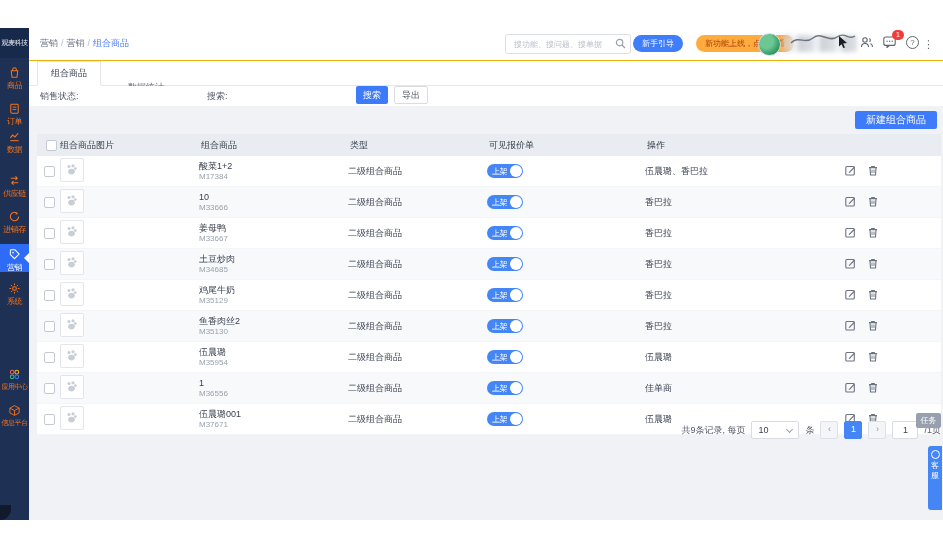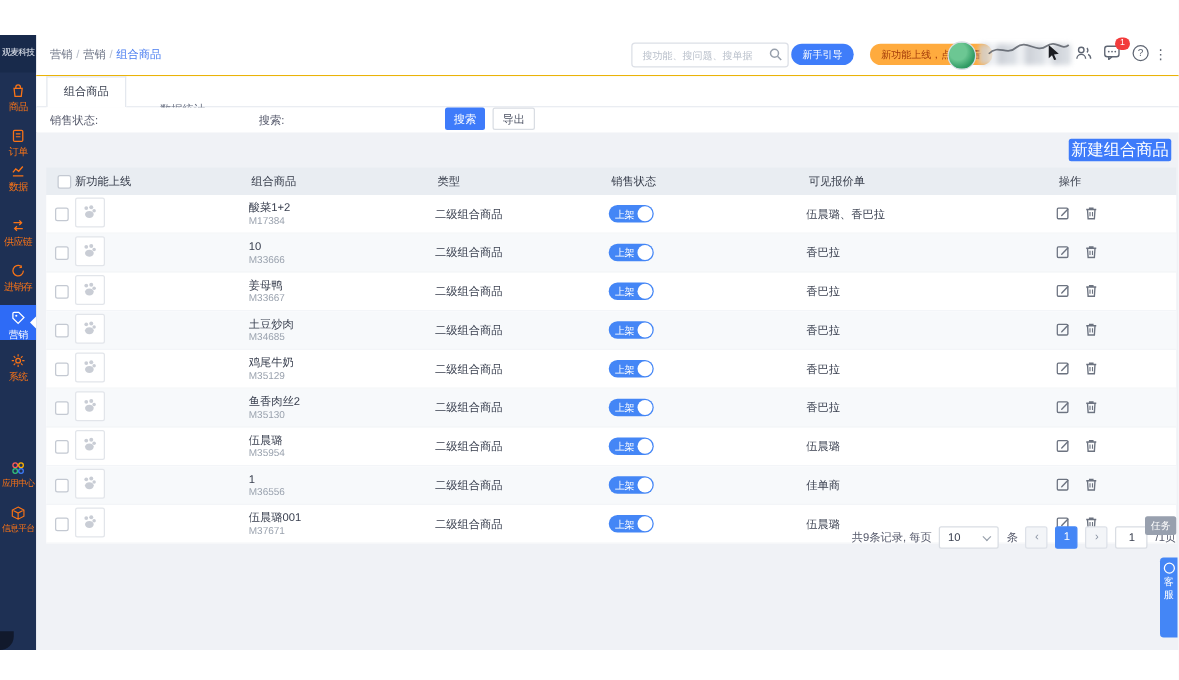--- a/index.html
+++ b/index.html
@@ -11,21 +11,21 @@
         font-size:7px;line-height:30px;text-align:center;letter-spacing:-0.5px;white-space:nowrap;overflow:hidden;}
   .side-item{position:absolute;left:0;width:29px;text-align:center;color:#f97316;}
   .side-item svg{width:13px;height:13px;display:block;margin:0 auto 1px;}
   .side-item .lbl{display:block;font-size:8px;letter-spacing:-0.5px;white-space:nowrap;transform-origin:center;}
   .side-item.small .lbl{font-size:7px;letter-spacing:-0.5px;}
   .side-item.active{background:#2e6bf6;color:#fff;padding-top:4px;height:24px;}
   .side-item.active::after{content:"";position:absolute;right:0;top:9px;border:5px solid transparent;border-right-color:#ffffff;}
   #side-notch{position:absolute;left:0;top:505px;width:11px;height:15px;background:#11192c;border-radius:0 0 12px 0;}
 
   
-  #header{position:absolute;left:29px;top:28px;width:914px;height:32px;background:#fff;border-bottom:1px solid #eab308;}
+  #header{position:absolute;left:29px;top:28px;width:914px;height:32px;background:#fff;border-bottom:4px solid #eab308;}
   #breadcrumb{position:absolute;left:11px;top:9px;font-size:9px;color:#6a7183;}
   #breadcrumb .sep{color:#b7bdc9;margin:0 3px;}
   #breadcrumb .active{color:#4a7df0;}
   .hsearch{position:absolute;left:476px;top:6px;width:124px;height:18px;border:1px solid #dcdfe6;border-radius:3px;background:#fff;}
   .hsearch input{position:absolute;left:6px;top:1px;width:100px;height:14px;border:none;outline:none;font-size:8px;color:#333;background:transparent;}
   .hsearch input::placeholder{color:#b8bfca;}
   .hsearch .mag{position:absolute;right:4px;top:3px;}
   .pill{position:absolute;top:7px;height:17px;line-height:17px;border-radius:9px;font-size:8px;padding:0 9px;white-space:nowrap;}
   #guide-pill{left:604px;background:#3f7dfa;color:#fff;}
   #promo-pill{left:667px;background:#ffab3e;color:#a33b0a;}
@@ -56,21 +56,21 @@
   #fsearch{position:absolute;left:200px;top:0;width:118px;height:16px;border:1px solid #d9dde3;border-radius:2px;}
   #fsearch input{position:absolute;left:5px;top:1px;width:106px;height:12px;border:none;outline:none;font-size:8px;background:transparent;color:#333;}
   #fsearch input::placeholder{color:#b8bfca;}
   .fbtn{position:absolute;top:0;height:18px;line-height:18px;font-size:9px;border-radius:2px;text-align:center;}
   #search-btn{left:327px;width:32px;background:#3e7bfa;color:#fff;}
   #export-btn{left:365px;width:32px;background:#fff;color:#4c5263;border:1px solid #d9dde3;height:16px;line-height:16px;}
 
   
   #content{position:absolute;left:29px;top:106px;width:914px;height:414px;background:#f0f2f6;}
   #create-btn{position:absolute;left:826px;top:5px;width:82px;height:18px;line-height:18px;background:#3e7bfa;color:#fff;
-              border-radius:2px;font-size:13px;text-align:center;}
+              border-radius:2px;font-size:10px;text-align:center;}
   #table{position:absolute;left:8px;top:28px;width:904px;}
   .grid{display:grid;grid-template-columns:21px 141px 149px 139px 158px 200px 96px;align-items:center;}
   #thead{height:22px;background:#e9edf2;font-size:9px;color:#363c4a;}
   #thead .cell{padding-left:2px;}
   .t-rows{background:#fff;}
   .t-row{height:30px;font-size:9px;border-bottom:1px solid #f3f5f8;}
   .t-row:nth-child(even){background:#f7f9fb;}
   .cb{display:inline-block;width:9px;height:9px;border:1px solid #c4c9d2;border-radius:2px;background:#fff;vertical-align:middle;margin-left:7px;}
   #thead .cb{margin-left:7px;}
   .imgbox{display:inline-block;width:22px;height:22px;border:1px solid #e2e5ea;border-radius:2px;background:#fff;margin-left:2px;position:relative;}
@@ -232,24 +232,23 @@
   <div class="fbtn" id="search-btn">搜索</div>
   <div class="fbtn" id="export-btn">导出</div>
 </div>
 
 <div id="content">
   <div id="create-btn">新建组合商品</div>
 
   <div id="table">
     <div id="thead" class="grid">
       <div class="cell"><span class="cb"></span></div>
-      <div class="cell">新功能上线</div>
+      <div class="cell">组合商品图片</div>
       <div class="cell">组合商品</div>
       <div class="cell">类型</div>
-      <div class="cell">销售状态</div>
       <div class="cell">可见报价单</div>
       <div class="cell">操作</div>
     </div>
 
     <div class="t-rows">
 
         <div class="t-row grid">
           <div class="cell"><span class="cb"></span></div>
           <div class="cell">
             <span class="imgbox">

